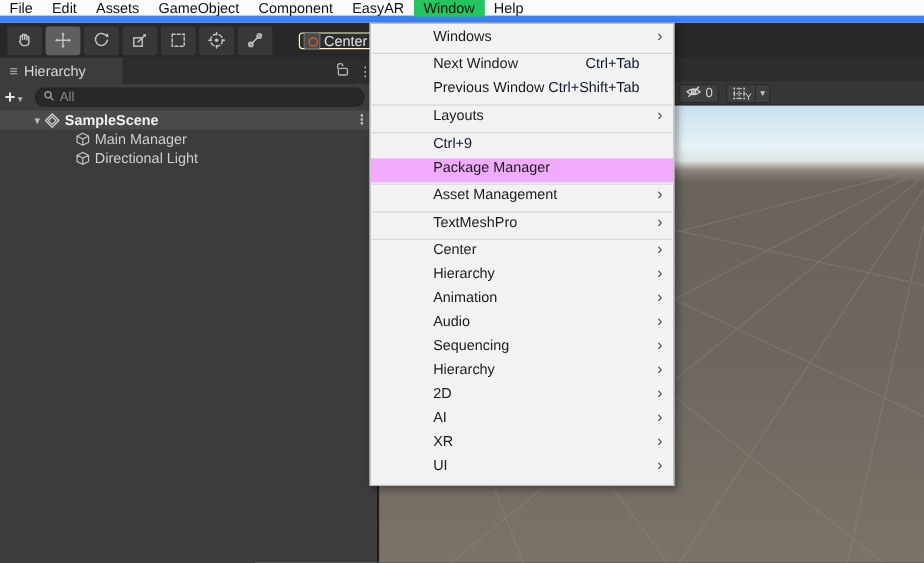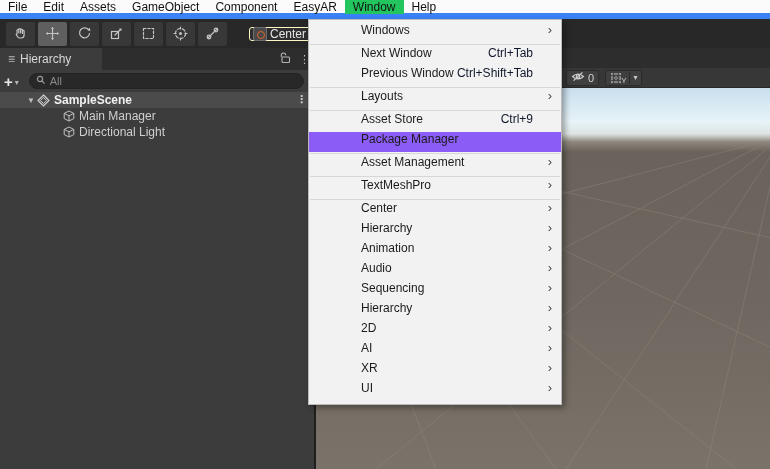--- a/index.html
+++ b/index.html
@@ -53,21 +53,21 @@
   .sv-group { height:16px; background:#3f3f3f; border:1px solid #2b2b2b; border-radius:2px; display:flex; align-items:center; gap:3px; padding:0 4px; color:#d2d2d2; font-size:11px; }
   .sv-div { width:1px; height:12px; background:#2b2b2b; }
   .sv-caret { font-size:8px; color:#c8c8c8; }
   #viewport { position:relative; width:100%; height:381px;
     background:linear-gradient(180deg,#c9dfee 0px,#d5e8f2 14px,#e7f3f7 34px,#dde4e2 46px,#8d867d 54px,#6a635c 64px,#6e6760 55%,#7b7369 100%); }
   #grid-svg { position:absolute; left:0; top:0; }
 
   
   #win-menu { position:absolute; left:308px; top:19px; width:254px; background:#f2f2f2; border:1px solid #bcbcbc; box-shadow:3px 3px 6px rgba(0,0,0,.35); z-index:50; padding:3px 0; }
   .menu-item { height:20px; display:flex; color:#1b1b1b; padding-left:52px; padding-right:9px; position:relative; }
-  .menu-item.highlighted { background:#8b5cf6; }
+  .menu-item.highlighted { background:#f0abfc; }
   .menu-item .lbl { flex:1; white-space:nowrap; }
   .menu-item .sc { color:#0f172a; margin-right:19px; }
   .menu-item .arrow { color:#4a4a4a; font-size:13px; line-height:1; margin-left:auto; }
   .menu-sep { height:1px; background:#d7d7d7; margin:1px 1px; }
 
   svg .ln { stroke:#c4c4c4; stroke-width:1.2; fill:none; stroke-linecap:round; }
   svg .fl { fill:#c4c4c4; }
 </style>
 </head>
 <body>
@@ -270,21 +270,20 @@
         <span class="lbl">Previous Window</span>
         <span class="sc">Ctrl+Shift+Tab</span>
       </div>
       <div class="menu-sep"></div>
       <div class="menu-item">
         <span class="lbl">Layouts</span>
         <span class="arrow">›</span>
       </div>
       <div class="menu-sep"></div>
       <div class="menu-item">
-        <span class="lbl">Asset Store</span>
         <span class="sc">Ctrl+9</span>
       </div>
       <div class="menu-item highlighted">
         <span class="lbl">Package Manager</span>
       </div>
       <div class="menu-sep"></div>
       <div class="menu-item">
         <span class="lbl">Asset Management</span>
         <span class="arrow">›</span>
       </div>

